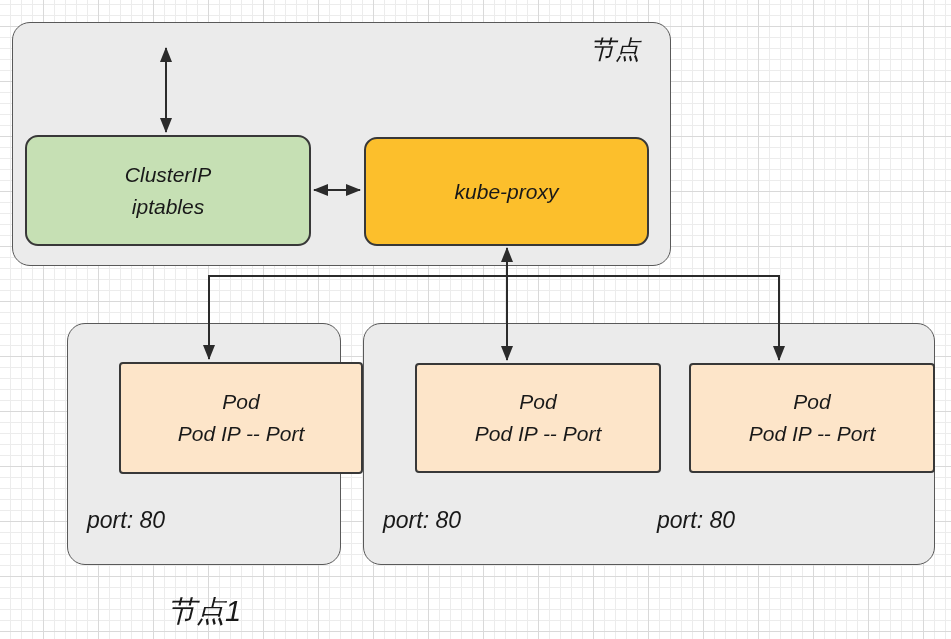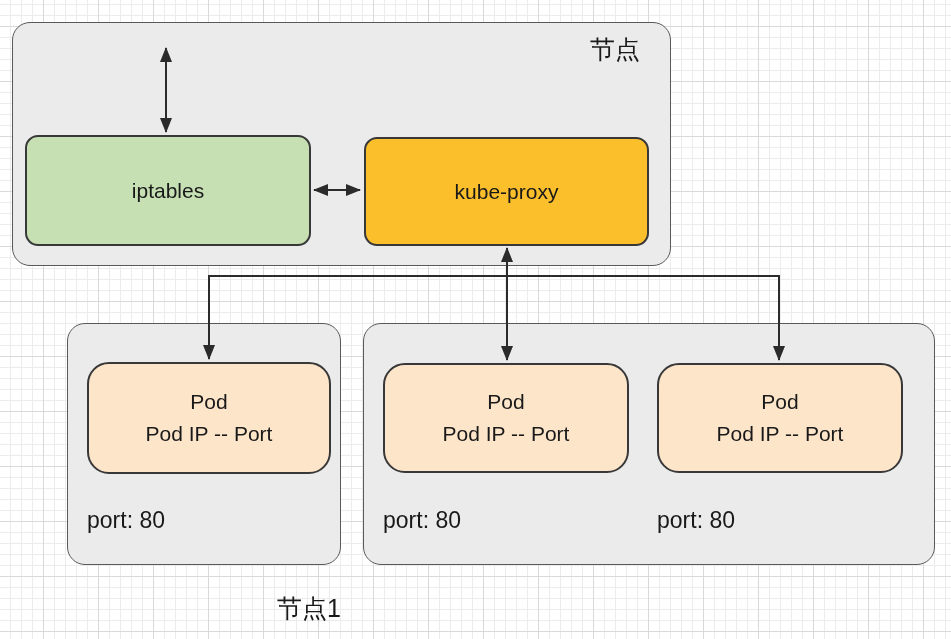--- a/index.html
+++ b/index.html
@@ -13,65 +13,67 @@
   .canvas{
     position:relative;width:951px;height:639px;overflow:hidden;
     background-color:var(--bg);
     background-image:
       linear-gradient(var(--grid-major) 1px, transparent 1px),
       linear-gradient(90deg, var(--grid-major) 1px, transparent 1px),
       linear-gradient(var(--grid-minor) 1px, transparent 1px),
       linear-gradient(90deg, var(--grid-minor) 1px, transparent 1px);
     background-size:55px 55px,55px 55px,11px 11px,11px 11px;
     background-position:0 26px,43px 0,0 4px,10px 0;
+    font-style:italic;
   }
   .node{
     position:absolute;background:var(--node-fill);
     border:1.5px solid var(--node-border);border-radius:18px;
     box-sizing:border-box;
   }
   .top-node{left:12px;top:22px;width:659px;height:244px;}
   .node-1{left:67px;top:323px;width:274px;height:242px;}
   .node-2{left:363px;top:323px;width:572px;height:242px;}
   .node-title{
     position:absolute;top:8px;right:30px;font-size:25px;line-height:36px;
   }
   .box{
     position:absolute;border:2px solid var(--shape-border);border-radius:13px;
     box-sizing:border-box;display:flex;flex-direction:column;
     align-items:center;justify-content:center;text-align:center;
     font-size:21px;line-height:32px;
   }
   .green{left:12px;top:112px;width:286px;height:111px;background:var(--green-fill);}
   .orange{left:351px;top:114px;width:285px;height:109px;background:var(--orange-fill);}
-  .pod{background:var(--pod-fill);border-radius:22px;}
+  .pod{background:var(--pod-fill);border-radius:4px;margin-left:32px;}
   .node-1 .pod{left:19px;top:38px;width:244px;height:112px;}
   .pod-a{left:19px;top:39px;width:246px;height:110px;}
   .pod-b{left:293px;top:39px;width:246px;height:110px;}
   .port-label{
     position:absolute;top:183px;font-size:23px;text-align:left;
   }
   .node-1 .port-label{left:19px;width:244px;}
   .port-a-label{left:19px;width:246px;}
   .port-b-label{left:293px;width:246px;}
   .caption{
-    position:absolute;top:592px;text-align:right;font-size:25px;
+    position:absolute;top:592px;text-align:center;font-size:29px;
   }
   .caption-1{left:67px;width:274px;}
   .caption-2{left:363px;width:572px;}
   svg.arrows{position:absolute;left:0;top:0;z-index:10;pointer-events:none;}
 </style>
 </head>
 <body>
 
 <div class="canvas">
 
   <div class="node top-node">
     <div class="node-title">节点</div>
     <div class="box green">
+      <div>ClusterIP</div>
       <div>iptables</div>
     </div>
     <div class="box orange">
       <div>kube-proxy</div>
     </div>
   </div>
 
   <div class="node node-1">
     <div class="box pod">
       <div>Pod</div>

